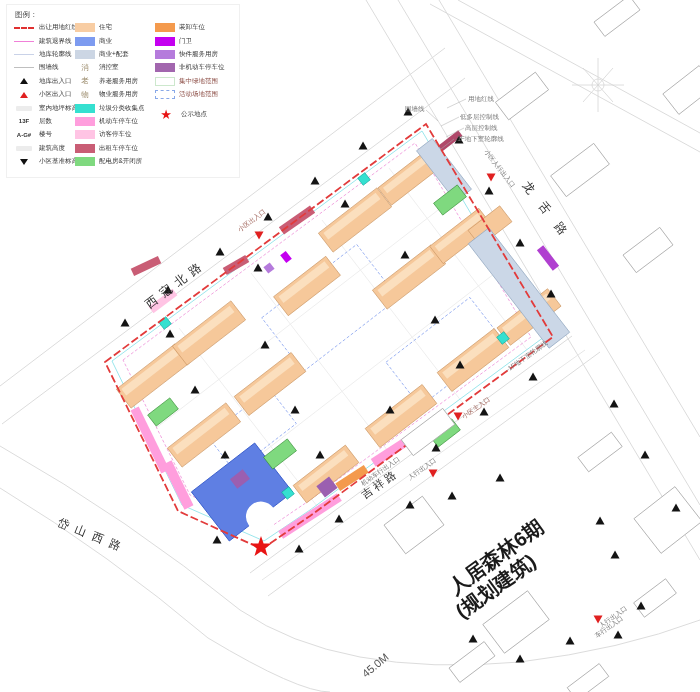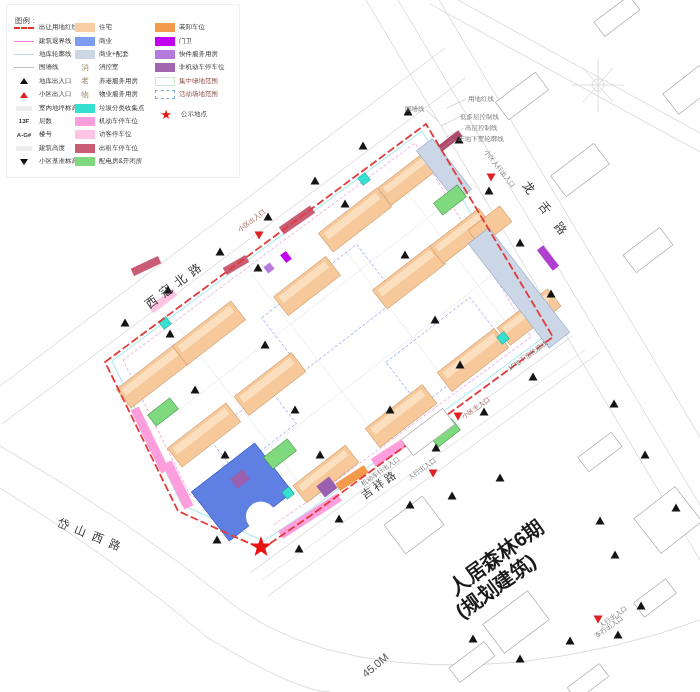--- a/index.html
+++ b/index.html
@@ -3,21 +3,21 @@
 <meta charset="utf-8">
 <style>
   html,body{margin:0;padding:0;background:#fff;}
   .canvas{position:relative;width:700px;height:692px;background:#fff;overflow:hidden;
           font-family:"Liberation Sans",sans-serif;}
   svg{position:absolute;left:0;top:0;}
   svg text{font-family:"Liberation Sans",sans-serif;}
   
   .legend{position:absolute;left:6px;top:4px;width:232px;height:172px;background:#fff;
           border:1px solid #f0f0f0;z-index:5;}
-  .ltitle{position:absolute;left:8px;top:11px;font-size:7.5px;color:#444;}
+  .ltitle{position:absolute;left:8px;top:5px;font-size:7.5px;color:#444;}
   .lcol{position:absolute;top:16px;display:flex;flex-direction:column;}
   .c1{left:6px;width:60px;}
   .c2{left:68px;width:78px;}
   .c3{left:148px;width:82px;}
   .lrow{display:flex;align-items:center;height:13.4px;gap:4px;}
   .sym{width:22px;display:flex;align-items:center;justify-content:center;flex:0 0 22px;}
   .ltx{font-size:6.5px;color:#333;white-space:nowrap;}
   .red-label{color:#8a4a42;}
   .ln{display:block;width:20px;height:0;}
   .red-dash{border-top:2px dashed #E03030;}

